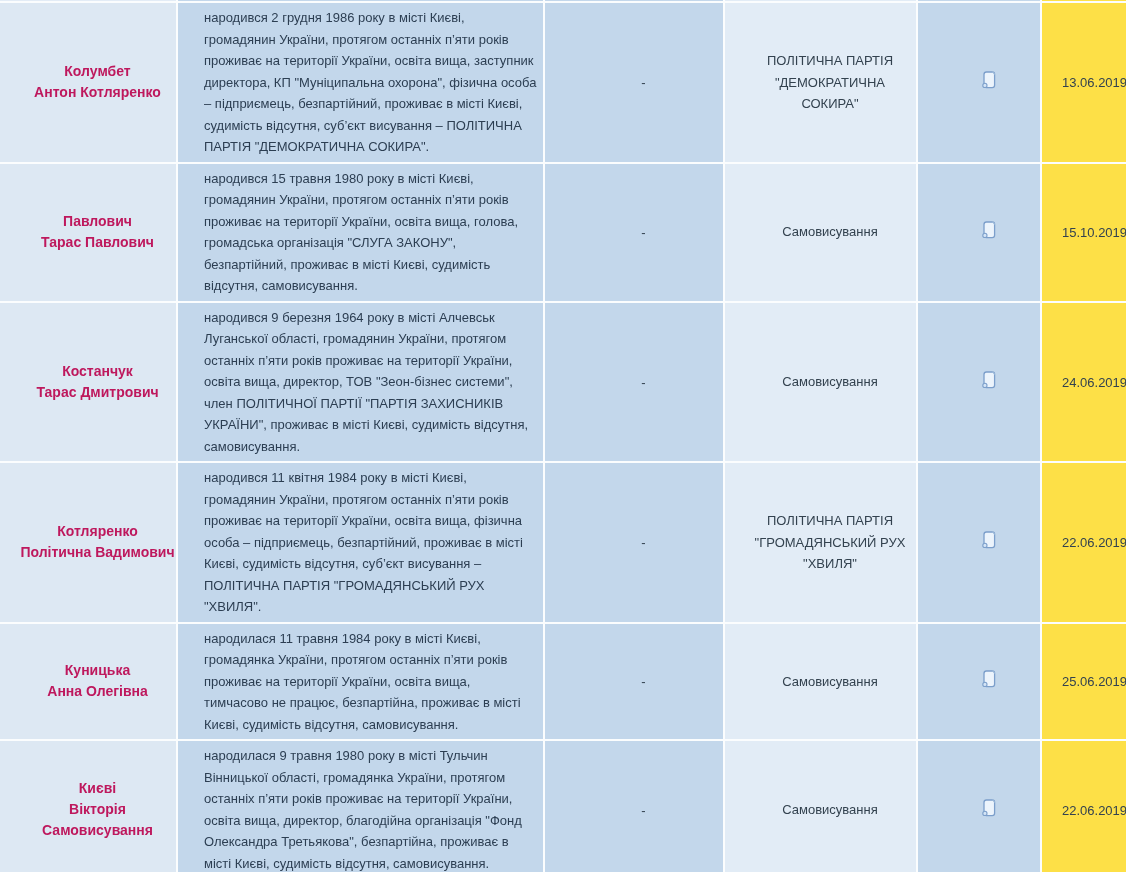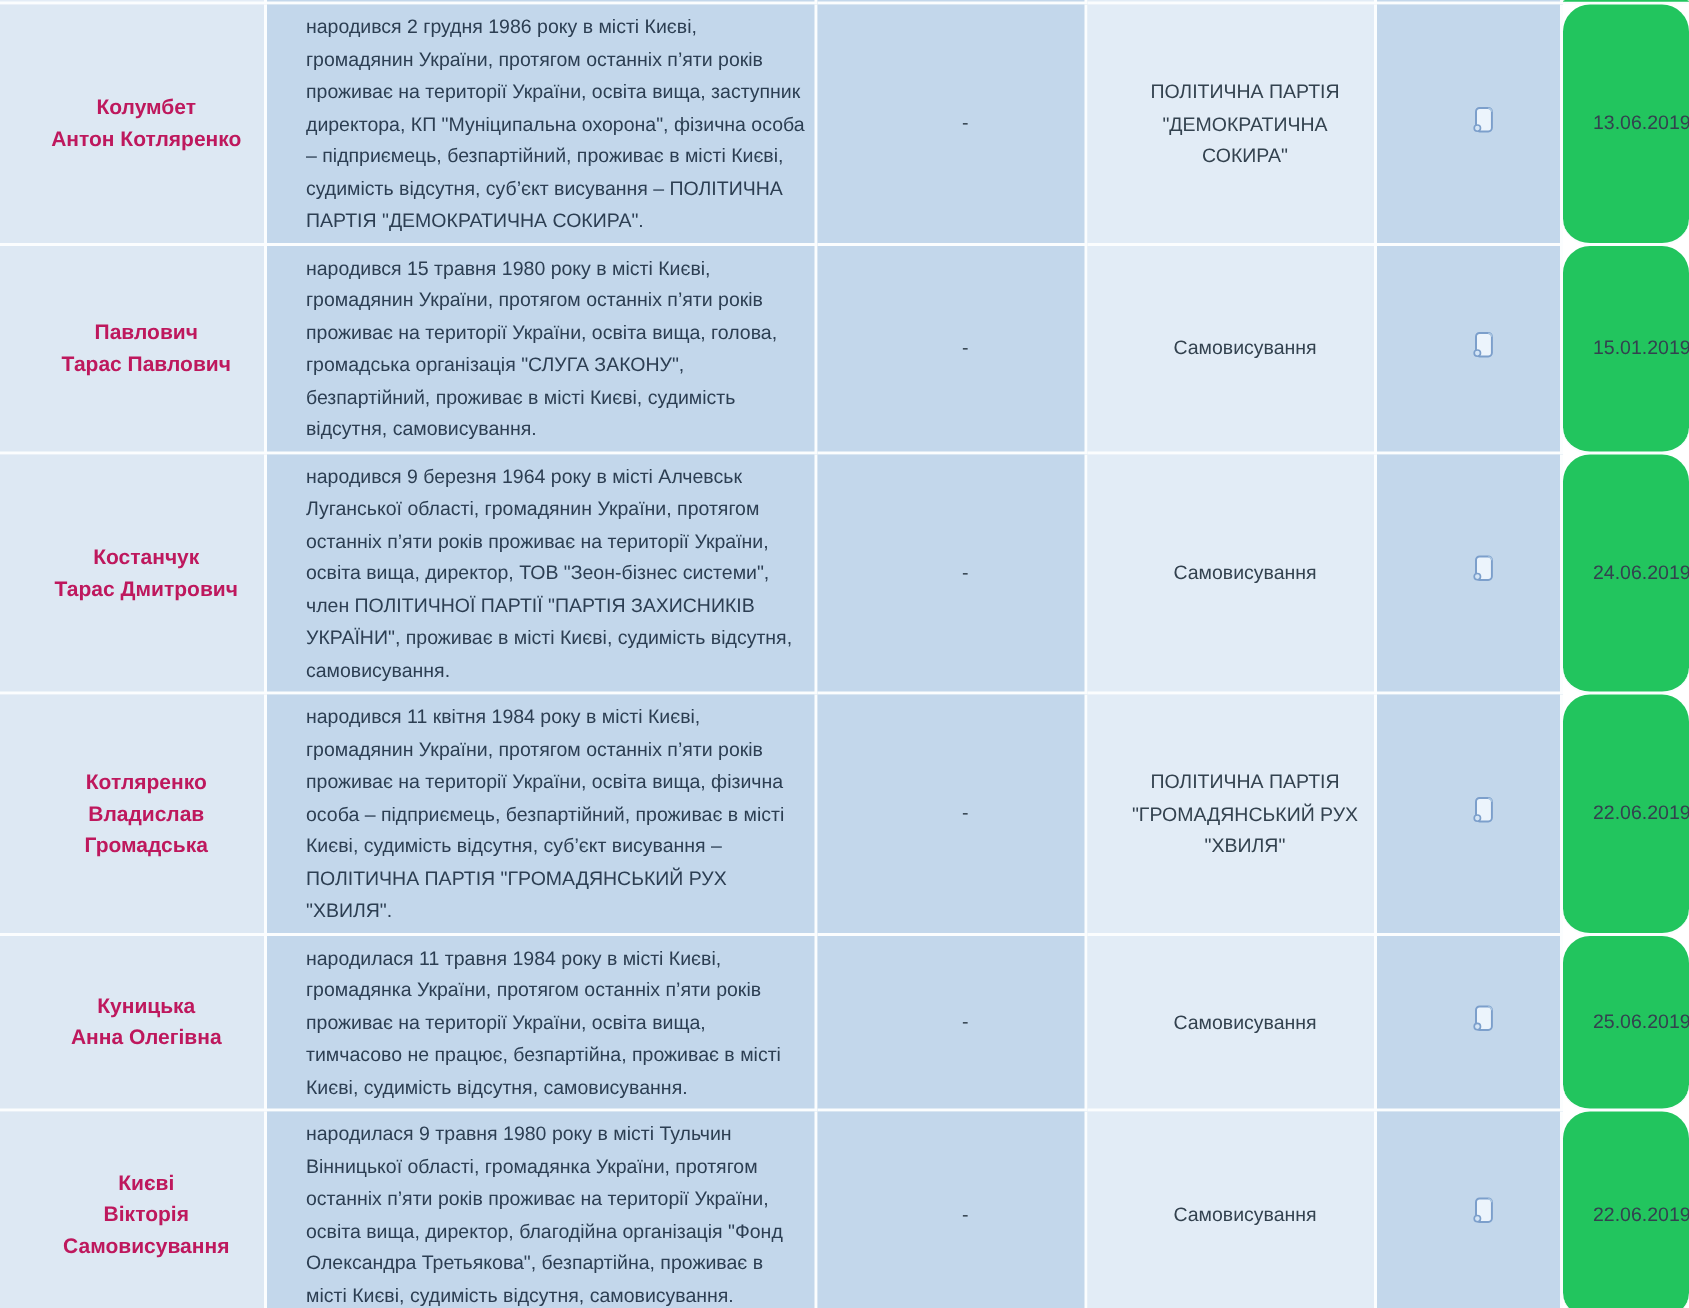--- a/index.html
+++ b/index.html
@@ -13,21 +13,21 @@
   }
   td{box-sizing:border-box;vertical-align:middle;overflow:hidden;padding-left:20px;}
   td.bordered{border-right:2px solid #fbfdfe;border-bottom:2px solid #fbfdfe;}
   td.last{border-right:none;}
   
   .c-name{background:#dde8f3;text-align:center;}
   .c-bio{background:#c3d7eb;text-align:left;}
   .c-mark{background:#c3d7eb;text-align:center;}
   .c-party{background:#e2ecf6;text-align:center;}
   .c-doc{background:#c3d7eb;text-align:center;}
-  .c-date{background:#22c55e;text-align:center;border-radius:18px;}
+  .c-date{background:#fde047;text-align:center;}
   
   tr.sliver td{height:3px;padding:0;border-right:2px solid #fbfdfe;border-bottom:2px solid #fbfdfe;}
   tr.sliver td.last{border-right:none;}
   tr.sliver-top .c-name{background:#e3ecf6;}
   
   .name-text{
     color:#be185d;font-weight:bold;font-size:14px;line-height:21px;
     display:block;
   }
   .bio-text{
@@ -110,21 +110,21 @@
     <td class="c-doc bordered">
       <a class="doc-link">
         <svg width="17" height="20" viewBox="0 0 17 20" aria-hidden="true">
           <rect x="4" y="2" width="10.6" height="15.6" rx="2.4" fill="#ecf4fc" stroke="#7c9fcb" stroke-width="1.3"></rect>
           <path d="M12.2 2.2 c1.4 0.2 2.2 1 2.3 2.3" fill="none" stroke="#a8c4e0" stroke-width="1"></path>
           <circle cx="4.9" cy="15.4" r="2.1" fill="#d4e5f6" stroke="#7c9fcb" stroke-width="1.1"></circle>
         </svg>
       </a>
     </td>
     <td class="c-date bordered last">
-      <span class="date-text">15.01.2019</span>
+      <span class="date-text">15.10.2019</span>
     </td>
   </tr>
 
   <tr style="height: 130px;">
     <td class="c-name bordered">
       <span class="name-text">Костанчук</span>
       <span class="name-text">Тарас Дмитрович</span>
     </td>
     <td class="c-bio bordered">
       <span class="bio-text">народився 9 березня 1964 року в місті Алчевськ Луганської області, громадянин України, протягом останніх п’яти років проживає на території України, освіта вища, директор, ТОВ "Зеон-бізнес системи", член ПОЛІТИЧНОЇ ПАРТІЇ "ПАРТІЯ ЗАХИСНИКІВ УКРАЇНИ", проживає в місті Києві, судимість відсутня, самовисування.</span>
@@ -145,21 +145,21 @@
       </a>
     </td>
     <td class="c-date bordered last">
       <span class="date-text">24.06.2019</span>
     </td>
   </tr>
 
   <tr style="height: 122px;">
     <td class="c-name bordered">
       <span class="name-text">Котляренко</span>
-      <span class="name-text">Владислав Громадська</span>
+      <span class="name-text">Політична Вадимович</span>
     </td>
     <td class="c-bio bordered">
       <span class="bio-text">народився 11 квітня 1984 року в місті Києві, громадянин України, протягом останніх п’яти років проживає на території України, освіта вища, фізична особа – підприємець, безпартійний, проживає в місті Києві, судимість відсутня, суб’єкт висування – ПОЛІТИЧНА ПАРТІЯ "ГРОМАДЯНСЬКИЙ РУХ "ХВИЛЯ".</span>
     </td>
     <td class="c-mark bordered">
       <span class="mark-text">-</span>
     </td>
     <td class="c-party bordered">
       <span class="party-text">ПОЛІТИЧНА ПАРТІЯ "ГРОМАДЯНСЬКИЙ РУХ "ХВИЛЯ"</span>
     </td>

